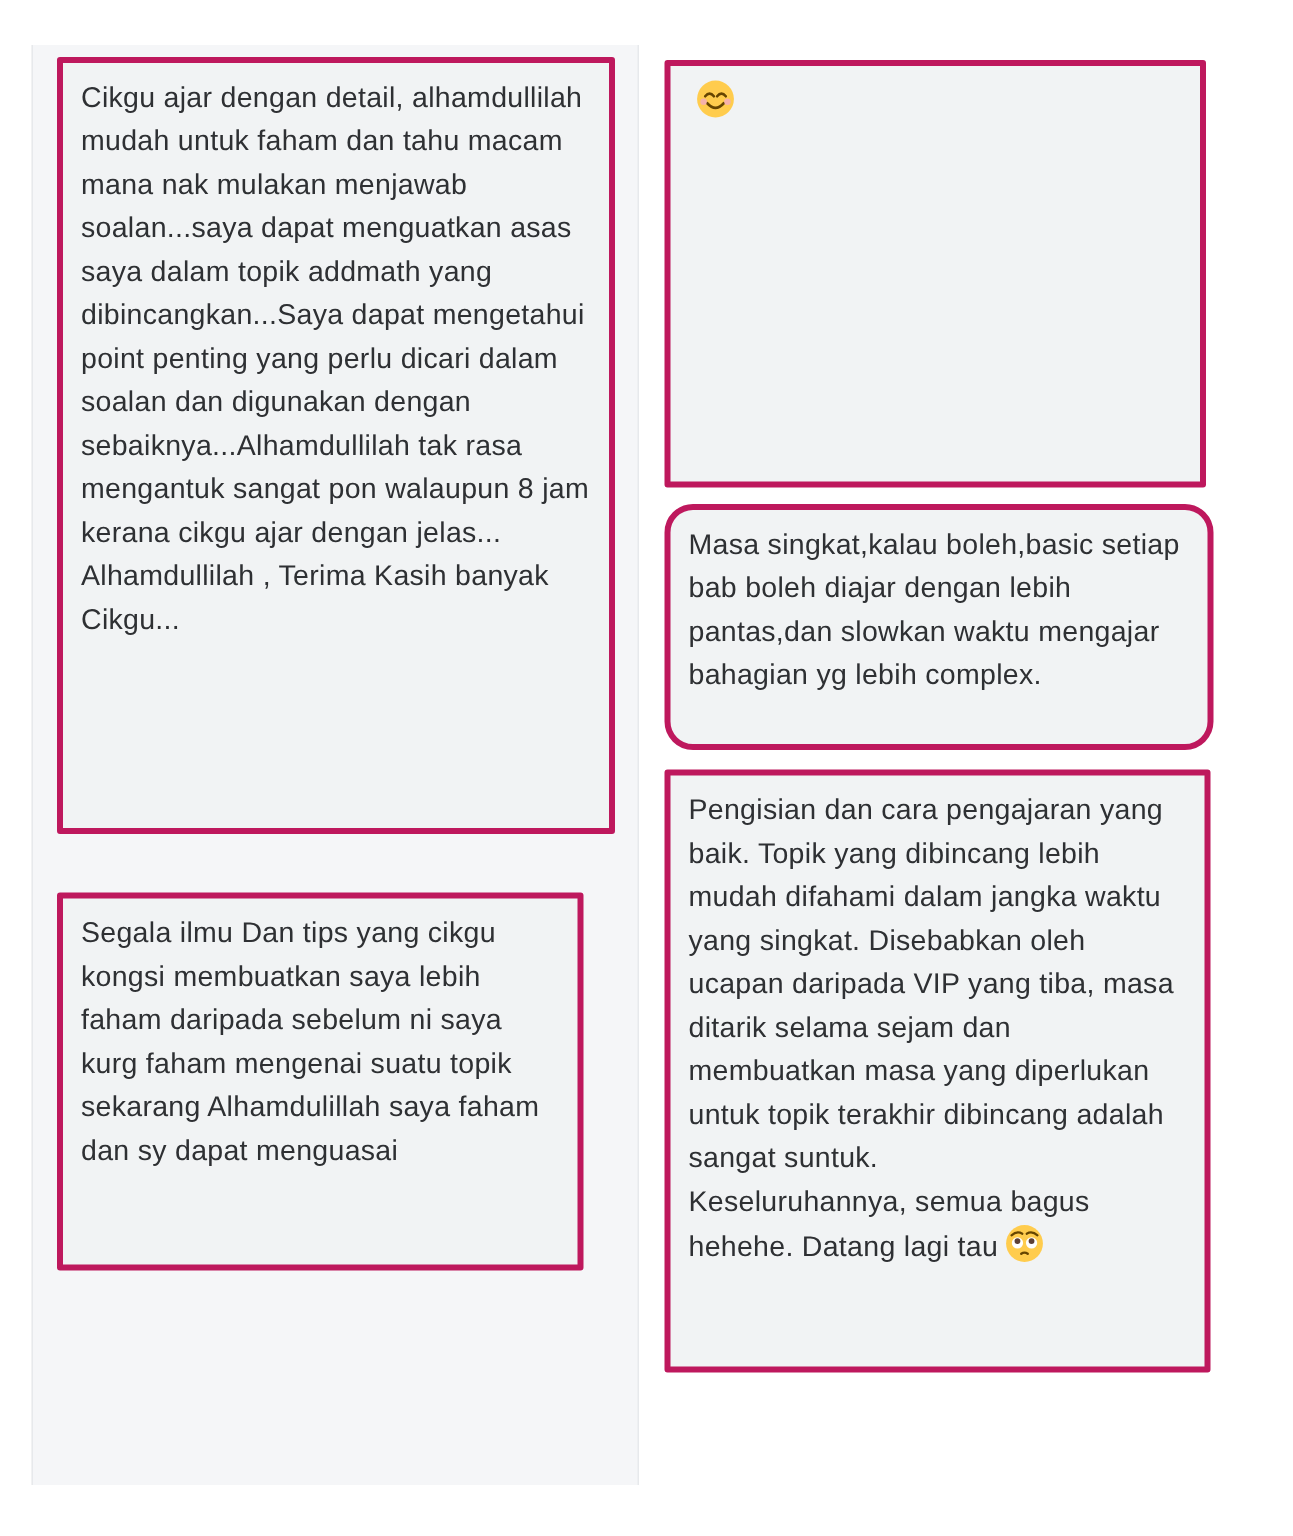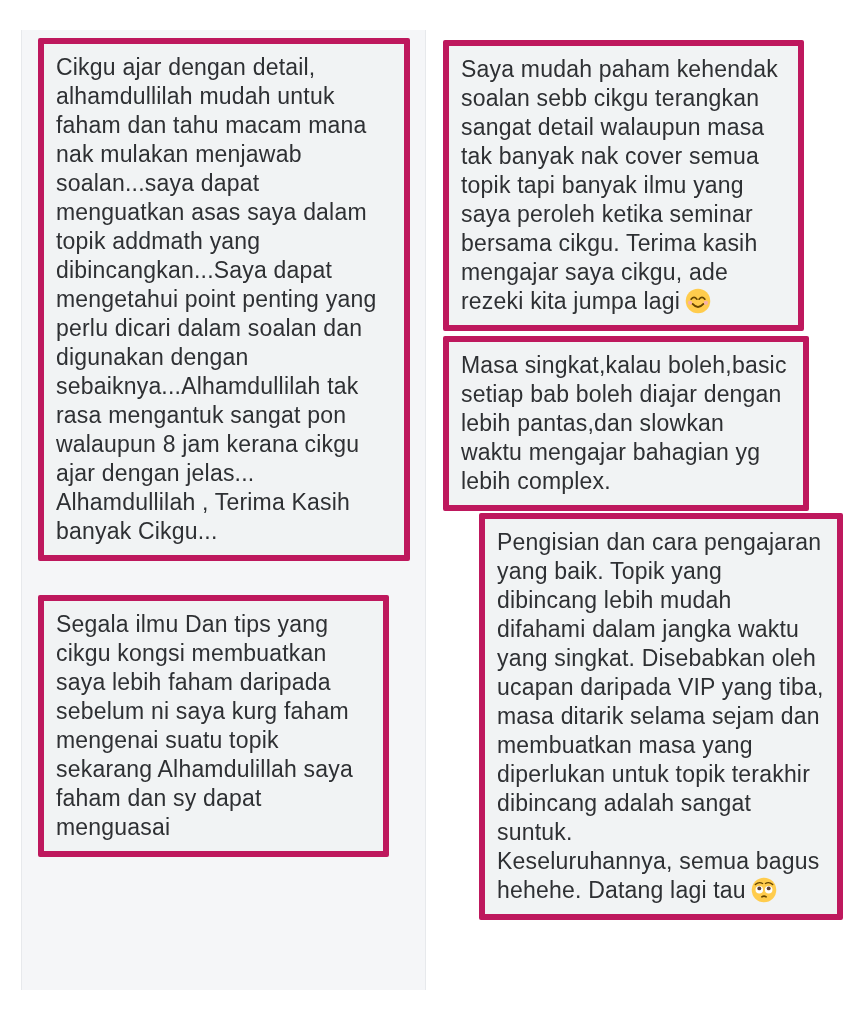--- a/index.html
+++ b/index.html
@@ -9,40 +9,40 @@
 
   .left-panel {
     position:absolute; left:21px; top:30px; width:405px; height:960px;
     background:#f5f6f8;
     border-left:1px solid #e7e9ec; border-right:1px solid #e7e9ec;
   }
 
   .t-box {
     position:absolute;
     background:#f1f3f4;
-    border:6px solid #be185d;
+    border:4px solid #be185d;
     border-radius:2px;
     padding:9px 12px;
-    font-size:23px;
+    font-size:19px;
     line-height:29px;
     color:#2e3033;
     letter-spacing:0.2px;
     overflow:hidden;
   }
   .t-box .txt { white-space:pre-wrap; }
 
   
   .box-1 { left:16px; top:8px;   width:372px; min-height:518px; }
   .box-2 { left:16px; top:565px; width:351px; min-height:252px; }
   .box-3 { left:23px; top:800px; width:363px; min-height:159px; }
 
   
   .box-4 { left:443px; top:40px;  width:361px; min-height:285px; }
-  .box-5 { left:443px; top:336px; width:366px; min-height:164px; }
-  .box-6 { left:443px; top:513px; width:364px; min-height:402px;margin-left:36px; }
+  .box-5 { left:443px; top:336px; width:366px; min-height:164px;border-radius:19px; }
+  .box-6 { left:443px; top:513px; width:364px; min-height:402px; }
 
   .emoji { display:inline-block; width:26px; height:26px;
            vertical-align:-5px; margin-left:5px; }
   .emoji svg { display:block; width:26px; height:26px; }
 </style>
 </head>
 <body>
 
 <div class="stage">
 
@@ -53,21 +53,21 @@
     </div>
 
     <div class="t-box box-2">
       <span class="txt">Segala ilmu Dan tips yang cikgu kongsi membuatkan saya lebih faham daripada sebelum ni saya kurg faham mengenai suatu topik sekarang Alhamdulillah saya faham dan sy dapat menguasai</span>
     </div>
 
 
   </div>
 
   <div class="t-box box-4">
-    <span class="txt">Saya mudah paham kehendak soalan sebb cikgu terangkan sangat detail walaupun masa tak banyak nak cover semua topik tapi banyak ilmu yang saya peroleh ketika seminar bersama cikgu. Terima kasih mengajar saya cikgu, ade rezeki kita jumpa lagi</span><span class="emoji">
+    <span class="emoji">
       <svg viewBox="0 0 36 36" xmlns="http://www.w3.org/2000/svg">
         <circle cx="18" cy="18" r="17" fill="#FFCC4D"></circle>
         <path d="M8.5 15.5 q4 -5 8 0" stroke="#664500" fill="none" stroke-width="2.4" stroke-linecap="round"></path>
         <path d="M19.5 15.5 q4 -5 8 0" stroke="#664500" fill="none" stroke-width="2.4" stroke-linecap="round"></path>
         <path d="M10.5 22 q7.5 8.5 15 0" stroke="#664500" fill="none" stroke-width="2.6" stroke-linecap="round"></path>
         <circle cx="7" cy="20.5" r="3" fill="#F4ABBA" opacity="0.85"></circle>
         <circle cx="29" cy="20.5" r="3" fill="#F4ABBA" opacity="0.85"></circle>
       </svg>
     </span>
   </div>

